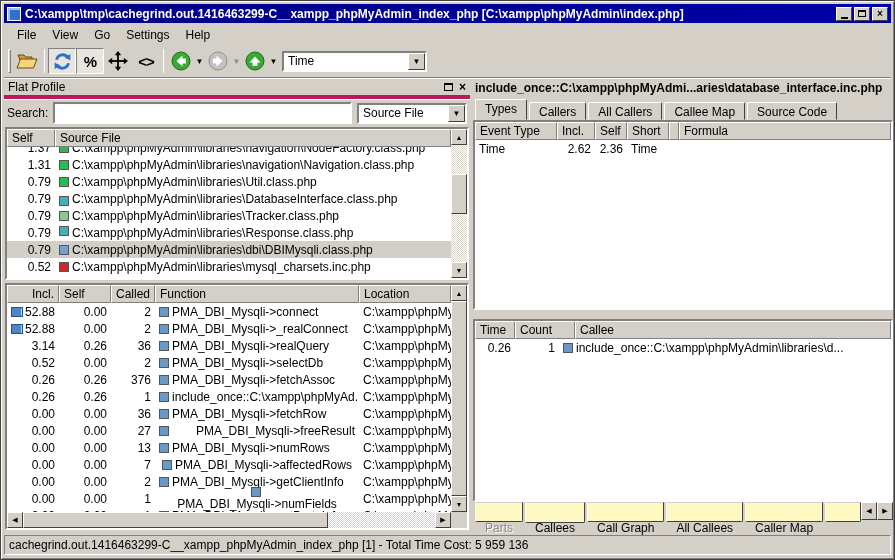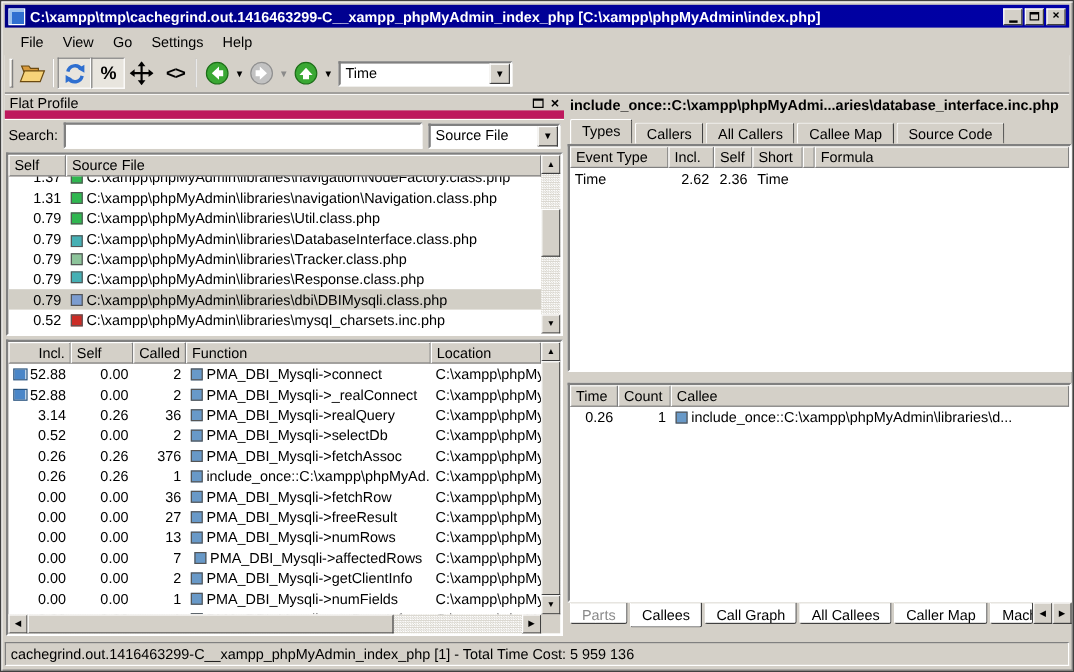--- a/index.html
+++ b/index.html
@@ -41,21 +41,21 @@
   .combo{height:21px;background:#fff;border:2px solid;border-color:#808080 #fff #fff #808080;
     display:flex;align-items:center;position:relative;}
   .combo .combo-text{flex:1;padding:0 4px;white-space:nowrap;overflow:hidden;}
   .combo .combo-arrow{width:17px;height:17px;background:#D4D0C8;border:1px solid;
     border-color:#fff #404040 #404040 #fff;display:flex;align-items:center;justify-content:center;
     font-size:8px;flex:none;}
   
   .left-panel{position:absolute;top:78px;left:3px;width:466px;height:455px;}
   .right-panel{position:absolute;top:78px;left:472px;width:420px;height:455px;}
   .dock-header{height:20px;display:flex;align-items:center;padding:4px 4px;
-    border-bottom:7px solid #be185d;box-shadow:0 1px 0 #fff;}
+    border-bottom:4px solid #be185d;box-shadow:0 1px 0 #fff;}
   .dock-title{flex:1;}
   .dock-icons{display:flex;gap:6px;align-items:center;}
   .float-glyph{width:9px;height:8px;border:1px solid #000;border-top-width:2px;display:inline-block;}
   .close-glyph{font-weight:bold;font-size:12px;line-height:10px;}
   .search-row{height:28px;display:flex;align-items:center;gap:5px;padding:0 3px;}
   .text-input{flex:1;height:22px;background:#fff;border:2px solid;
     border-color:#808080 #fff #fff #808080;padding:0 3px;font-size:12px;}
   .group-combo{width:110px;}
   
   .tframe{border:2px solid;border-color:#808080 #fff #fff #808080;background:#fff;
@@ -87,21 +87,21 @@
   .hsb .thumb{position:absolute;top:0;height:16px;background:#D4D0C8;border:1px solid;
     border-color:#fff #404040 #404040 #fff;}
   .sb-corner{position:absolute;right:0;bottom:0;width:16px;height:16px;background:#D4D0C8;}
   
   .tabbar{display:flex;align-items:flex-end;height:21px;padding-left:2px;position:relative;}
   .tab{height:18px;padding:2px 9px 0;background:#D4D0C8;border:1px solid;
     border-color:#fff #404040 #D4D0C8 #fff;border-radius:2px 2px 0 0;margin-right:2px;
     white-space:nowrap;}
   .tab.active{height:21px;font-weight:normal;z-index:2;border-bottom-color:#D4D0C8;}
   .tabbar-bottom{display:flex;align-items:flex-start;height:22px;padding-left:2px;position:relative;}
-  .tab-b{height:18px;padding:3px 9px 0;background:#ffffff;border:1px solid;
+  .tab-b{height:18px;padding:18px 9px 0;background:#fef9c3;border:1px solid;
     border-color:#D4D0C8 #404040 #404040 #fff;border-radius:0 0 2px 2px;margin-right:2px;white-space:nowrap;text-align:center;}
   .tab-b.active{height:21px;z-index:2;}
   .tab-b.disabled{color:#8a8a8a;text-shadow:1px 1px 0 #fff;}
   .tab-scroll{margin-left:auto;display:flex;}
   .tab-scroll .sb-btn{position:static;width:16px;height:18px;font-size:7px;}
   .rp-title{height:20px;font-weight:bold;white-space:nowrap;overflow:hidden;padding:2px 2px 0;}
   
   .statusbar{position:absolute;left:3px;right:3px;bottom:4px;height:20px;
     border:1px solid;border-color:#808080 #fff #fff #808080;display:flex;align-items:center;
     padding:0 4px;white-space:nowrap;overflow:hidden;}
@@ -378,21 +378,21 @@
           <span class="cell" style="width:204px;display:flex;align-items:center;">
               <span class="sq" style="background:#6899c8;"></span>
               <span>PMA_DBI_Mysqli-&gt;fetchRow</span>
             </span>
           <span class="cell" style="flex:1;">C:\xampp\phpMy...</span>
         </div>
         <div class="trow">
           <span class="cell num" style="width:52px;">0.00</span>
           <span class="cell num" style="width:52px;">0.00</span>
           <span class="cell num" style="width:44px;">27</span>
-          <span class="cell" style="width:204px;display:flex;align-items:center;">
+          <span class="cell" style="width:204px;display:flex;align-items:center;justify-content:space-between;">
               <span class="sq" style="background:#6899c8;"></span>
               <span>PMA_DBI_Mysqli-&gt;freeResult</span>
             </span>
           <span class="cell" style="flex:1;">C:\xampp\phpMy...</span>
         </div>
         <div class="trow">
           <span class="cell num" style="width:52px;">0.00</span>
           <span class="cell num" style="width:52px;">0.00</span>
           <span class="cell num" style="width:44px;">13</span>
           <span class="cell" style="width:204px;display:flex;align-items:center;">
@@ -418,21 +418,21 @@
           <span class="cell" style="width:204px;display:flex;align-items:center;">
               <span class="sq" style="background:#6899c8;"></span>
               <span>PMA_DBI_Mysqli-&gt;getClientInfo</span>
             </span>
           <span class="cell" style="flex:1;">C:\xampp\phpMy...</span>
         </div>
         <div class="trow">
           <span class="cell num" style="width:52px;">0.00</span>
           <span class="cell num" style="width:52px;">0.00</span>
           <span class="cell num" style="width:44px;">1</span>
-          <span class="cell" style="width:204px;display:flex;align-items:center;">
+          <span class="cell" style="width:204px;display:flex;align-items:center;flex-direction:column;">
               <span class="sq" style="background:#6899c8;"></span>
               <span>PMA_DBI_Mysqli-&gt;numFields</span>
             </span>
           <span class="cell" style="flex:1;">C:\xampp\phpMy...</span>
         </div>
         <div class="trow">
           <span class="cell num" style="width:52px;">0.00</span>
           <span class="cell num" style="width:52px;">0.00</span>
           <span class="cell num" style="width:44px;">1</span>
           <span class="cell" style="width:204px;display:flex;align-items:center;">
@@ -484,21 +484,21 @@
         <span class="cell" style="width:10px;"></span>
         <span class="cell" style="flex:1;"></span>
       </div>
     </div>
 
     <div style="height:9px;"></div>
 
     <div class="tframe" style="height:183px;">
       <div class="thead">
         <span class="th" style="width:40px;">Time</span>
-        <span class="th" style="width:44px;">Count</span>
+        <span class="th" style="width:60px;">Count</span>
         <span class="th" style="flex:1;">Callee</span>
       </div>
       <div class="trow">
         <span class="cell num" style="width:40px;">0.26</span>
         <span class="cell num" style="width:44px;">1</span>
         <span class="cell" style="flex:1;display:flex;align-items:center;">
             <span class="sq" style="background:#6899c8;"></span>
             <span>include_once::C:\xampp\phpMyAdmin\libraries\d...</span>
           </span>
       </div>

